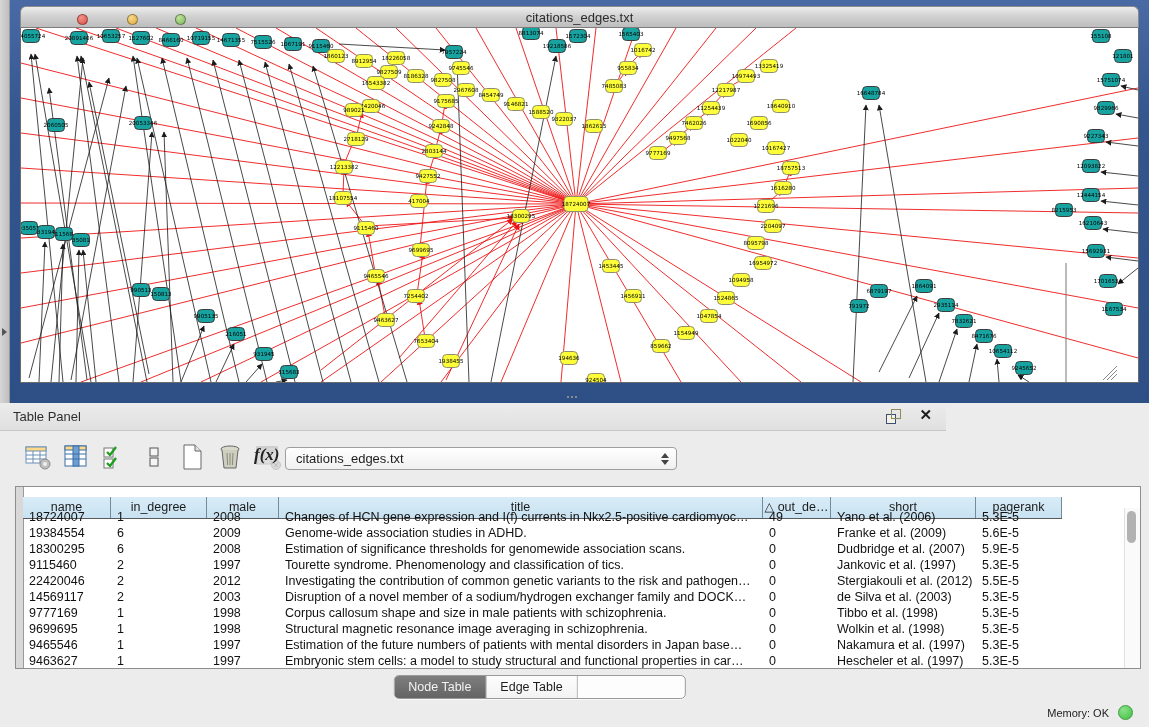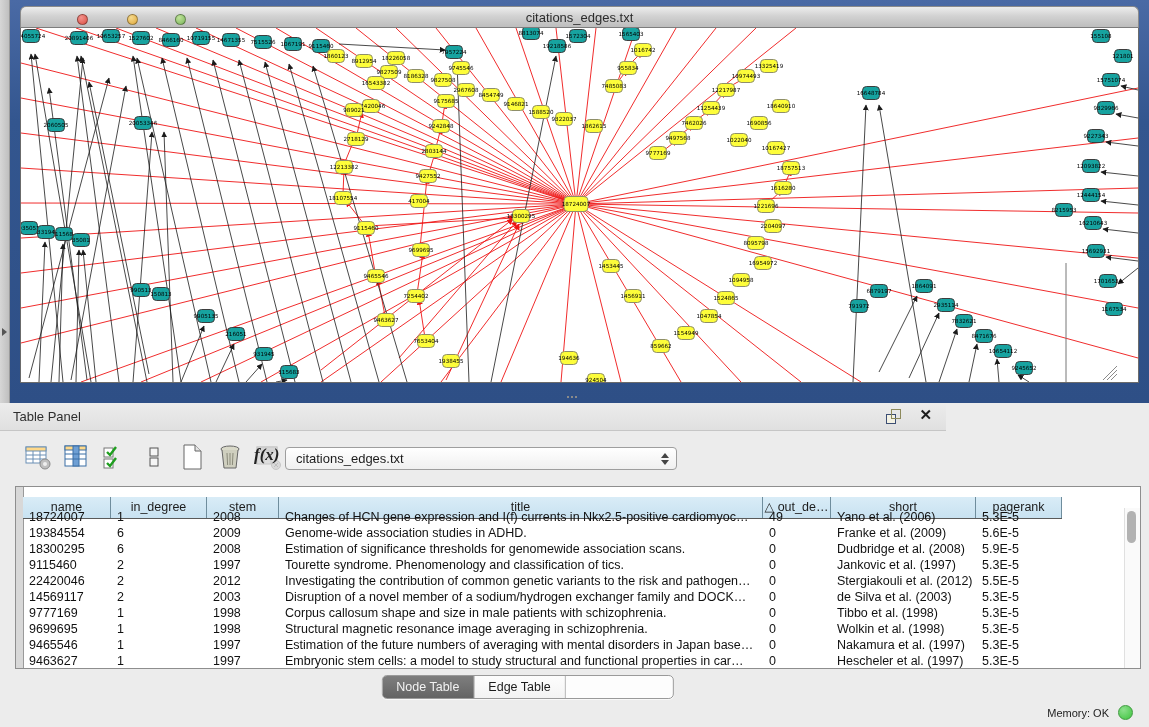--- a/index.html
+++ b/index.html
@@ -48,21 +48,21 @@
   .thead{position:absolute;left:7px;top:10px;height:21px;display:flex;
     background:linear-gradient(180deg,#d9ecf7,#c8e2f1);border-bottom:1px solid #5a5a5a;}
   .th{font-size:12.5px;color:#1c1c1c;text-align:center;line-height:21px;border-right:1px solid #6f8d9d;
     box-sizing:border-box;overflow:hidden;white-space:nowrap;}
   .tbody{position:absolute;left:7px;top:22px;right:15px;bottom:0;}
   .tr{display:flex;height:16px;line-height:16px;}
   .td{font-size:12.5px;color:#111;padding-left:6px;box-sizing:border-box;overflow:hidden;white-space:nowrap;}
   .c0{width:88px}.c1{width:96px}.c2{width:72px}.c3{width:484px}.c4{width:68px}.c5{width:145px}.c6{width:86px}
   .vscroll{position:absolute;right:0;top:21px;bottom:0;width:15px;background:#fafafa;border-left:1px solid #e0e0e0;}
   .vthumb{position:absolute;left:2px;top:3px;width:9px;height:32px;border-radius:5px;background:#b2b2b2;}
-  .tabstrip{position:absolute;left:0;top:268px;width:1055px;height:32px;}
+  .tabstrip{position:absolute;left:12px;top:268px;width:1055px;height:32px;}
   .seg{position:absolute;left:50%;transform:translateX(-50%);top:4px;display:flex;height:22px;
     border:1px solid #9a9a9a;border-radius:5px;overflow:hidden;background:#fdfdfd;box-shadow:0 1px 0 rgba(255,255,255,.7);}
   .seg .tab{font-size:12.5px;line-height:22px;padding:0 14px;color:#1c1c1c;border-right:1px solid #b5b5b5;background:linear-gradient(180deg,#fdfdfd,#f3f3f3);}
   .seg .tab:last-child{border-right:none;margin-top:36px;}
   .seg .tab.active{background:linear-gradient(180deg,#7e7e7e,#646464);color:#f2f2f2;}
   .statusbar{position:absolute;left:0;top:300px;width:1149px;height:24px;}
   .mem{position:absolute;right:40px;top:4px;font-size:11px;color:#222;}
   .memdot{position:absolute;right:16px;top:2px;width:15px;height:15px;border-radius:50%;
     background:radial-gradient(circle at 35% 30%,#8ce08c,#3ec43e);border:1px solid #3f9a3f;box-sizing:border-box;}
   
@@ -755,21 +755,21 @@
           <span class="dn"></span>
         </span>
     </div>
   </div>
 
   <div class="table-box">
     <div class="gutter"></div>
     <div class="thead" id="thead">
         <div class="th c0">name</div>
         <div class="th c1">in_degree</div>
-        <div class="th c2">stem</div>
+        <div class="th c2">male</div>
         <div class="th c3">title</div>
         <div class="th c4">△ out_de…</div>
         <div class="th c5">short</div>
         <div class="th c6">pagerank</div>
       </div>
     <div class="tbody" id="tbody">
         <div class="tr">
           <div class="td c0">18724007</div>
           <div class="td c1">1</div>
           <div class="td c2">2008</div>
@@ -786,21 +786,21 @@
           <div class="td c4">0</div>
           <div class="td c5">Franke et al. (2009)</div>
           <div class="td c6">5.6E-5</div>
         </div>
         <div class="tr">
           <div class="td c0">18300295</div>
           <div class="td c1">6</div>
           <div class="td c2">2008</div>
           <div class="td c3">Estimation of significance thresholds for genomewide association scans.</div>
           <div class="td c4">0</div>
-          <div class="td c5">Dudbridge et al. (2008)</div>
+          <div class="td c5">Dudbridge et al. (2007)</div>
           <div class="td c6">5.9E-5</div>
         </div>
         <div class="tr">
           <div class="td c0">9115460</div>
           <div class="td c1">2</div>
           <div class="td c2">1997</div>
           <div class="td c3">Tourette syndrome. Phenomenology and classification of tics.</div>
           <div class="td c4">0</div>
           <div class="td c5">Jankovic et al. (1997)</div>
           <div class="td c6">5.3E-5</div>
@@ -838,21 +838,21 @@
           <div class="td c2">1998</div>
           <div class="td c3">Structural magnetic resonance image averaging in schizophrenia.</div>
           <div class="td c4">0</div>
           <div class="td c5">Wolkin et al. (1998)</div>
           <div class="td c6">5.3E-5</div>
         </div>
         <div class="tr">
           <div class="td c0">9465546</div>
           <div class="td c1">1</div>
           <div class="td c2">1997</div>
-          <div class="td c3">Estimation of the future numbers of averaging with mental disorders in Japan base…</div>
+          <div class="td c3">Estimation of the future numbers of patients with mental disorders in Japan base…</div>
           <div class="td c4">0</div>
           <div class="td c5">Nakamura et al. (1997)</div>
           <div class="td c6">5.3E-5</div>
         </div>
         <div class="tr">
           <div class="td c0">9463627</div>
           <div class="td c1">1</div>
           <div class="td c2">1997</div>
           <div class="td c3">Embryonic stem cells: a model to study structural and functional properties in car…</div>
           <div class="td c4">0</div>

